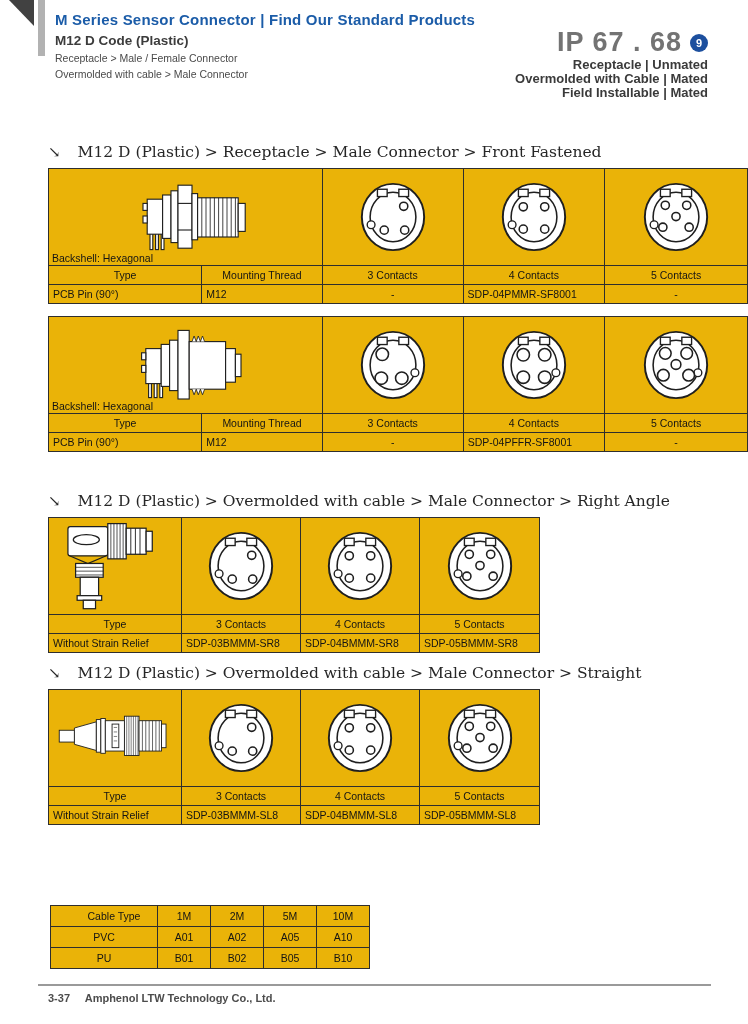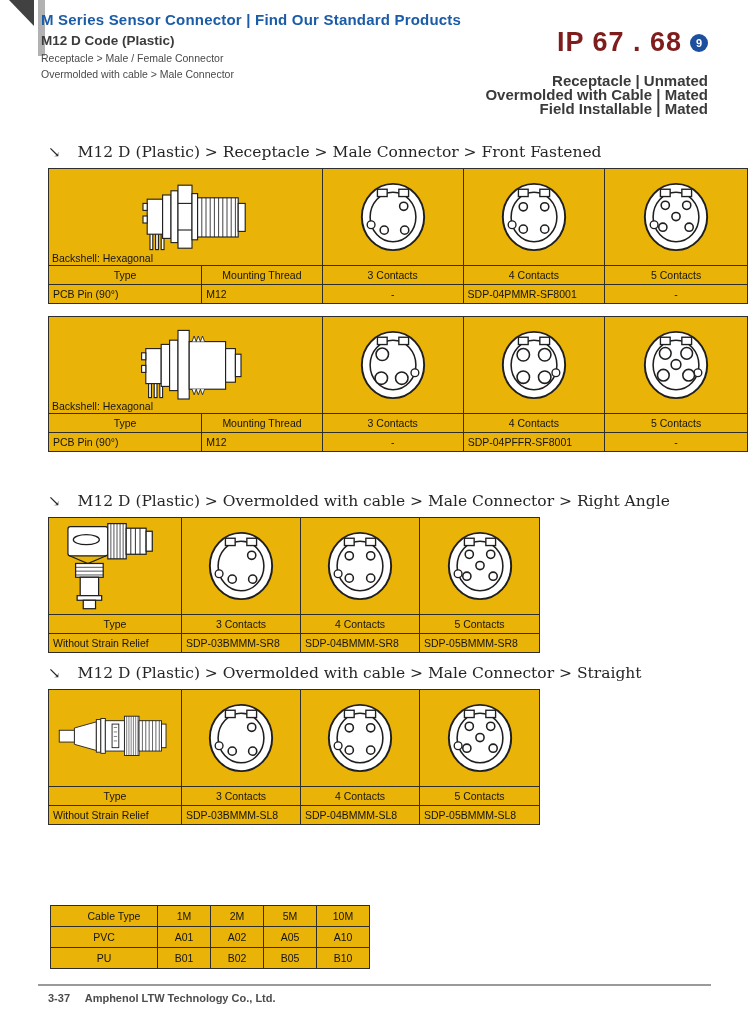--- a/index.html
+++ b/index.html
@@ -7,31 +7,31 @@
     position:relative; width:748px; height:1024px; background:#ffffff;
     font-family:"Liberation Sans", sans-serif; color:#1a1a1a; overflow:hidden;
     margin:0 auto;
   }
   
   .corner-mark { position:absolute; left:9px; top:0; width:25px; height:26px;
     background:#414141; clip-path:polygon(0 0,100% 0,100% 100%); }
   .side-bar { position:absolute; left:38px; top:0; width:7px; height:56px; background:#b2b2b2; }
 
   
-  .header-block { position:absolute; left:41px; top:11px; }
+  .header-block { position:absolute; left:55px; top:11px; }
   .main-title { font-size:15px; font-weight:bold; color:#1b5ca8; letter-spacing:.2px; }
   .product-title { font-size:13.5px; font-weight:bold; color:#3c3c3c; margin-top:5px; }
   .crumb { font-size:10.5px; color:#4a4a4a; margin-top:4px; }
 
   .ip-block { position:absolute; right:40px; top:27px; text-align:right; }
   .ip-line { display:flex; align-items:center; justify-content:flex-end; gap:8px; }
-  .ip-rating { font-size:27px; font-weight:bold; color:#7f1d1d; letter-spacing:1px; }
+  .ip-rating { font-size:27px; font-weight:bold; color:#737373; letter-spacing:1px; }
   .page-badge { width:18px; height:18px; border-radius:50%; background:#1c4f9e; color:#fff;
     font-size:11px; font-weight:bold; display:flex; align-items:center; justify-content:center; }
-  .ip-notes { margin-top:16px; font-size:15px; font-weight:bold; color:#3a3a3a; line-height:14px; }
+  .ip-notes { margin-top:0; font-size:13px; font-weight:bold; color:#3a3a3a; line-height:14px; }
 
   
   .section { position:absolute; left:48px; }
   .section-title { font-family:"DejaVu Serif", serif; font-weight:normal; font-size:15.5px;
     color:#262626; margin-bottom:7px; white-space:nowrap; }
   .section-title .arrow { display:inline-block; margin-right:12px; font-size:15px; }
 
   table { border-collapse:collapse; table-layout:fixed; background:#eab308; }
   td { border:1.3px solid #2e2e2e; font-size:10.5px; color:#141414; padding:1px 4px;
        height:16px; overflow:hidden; white-space:nowrap; }

